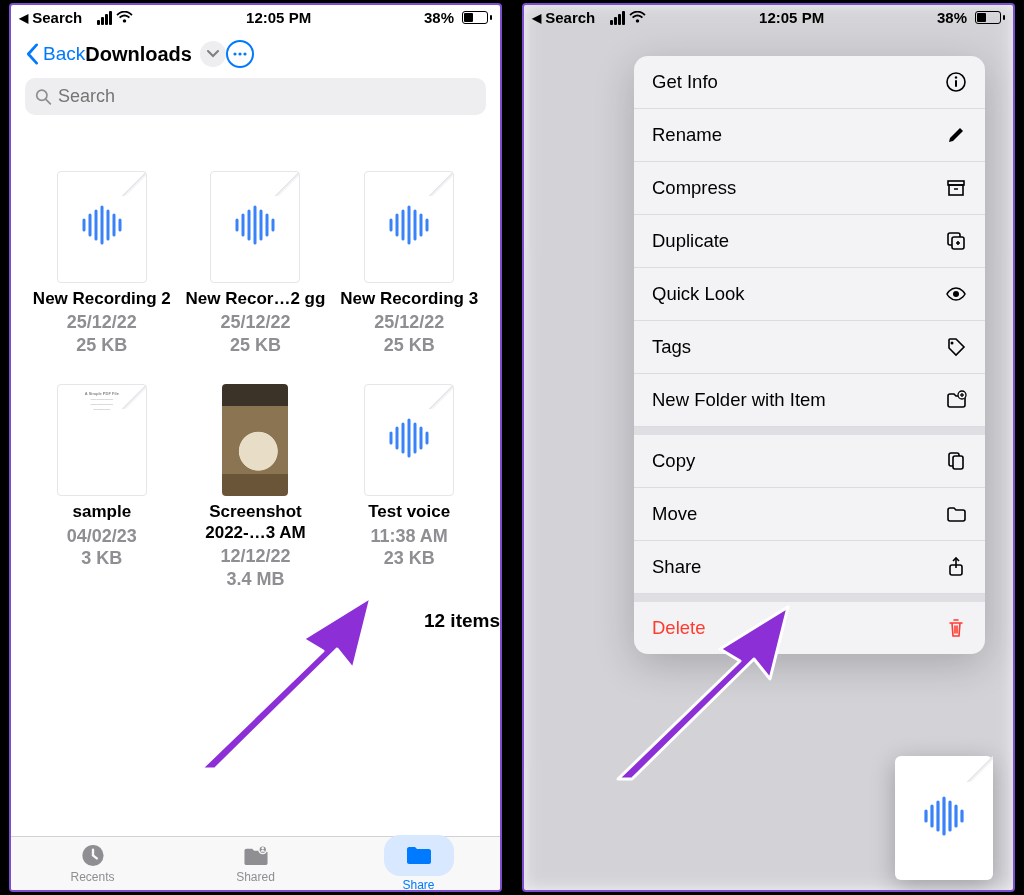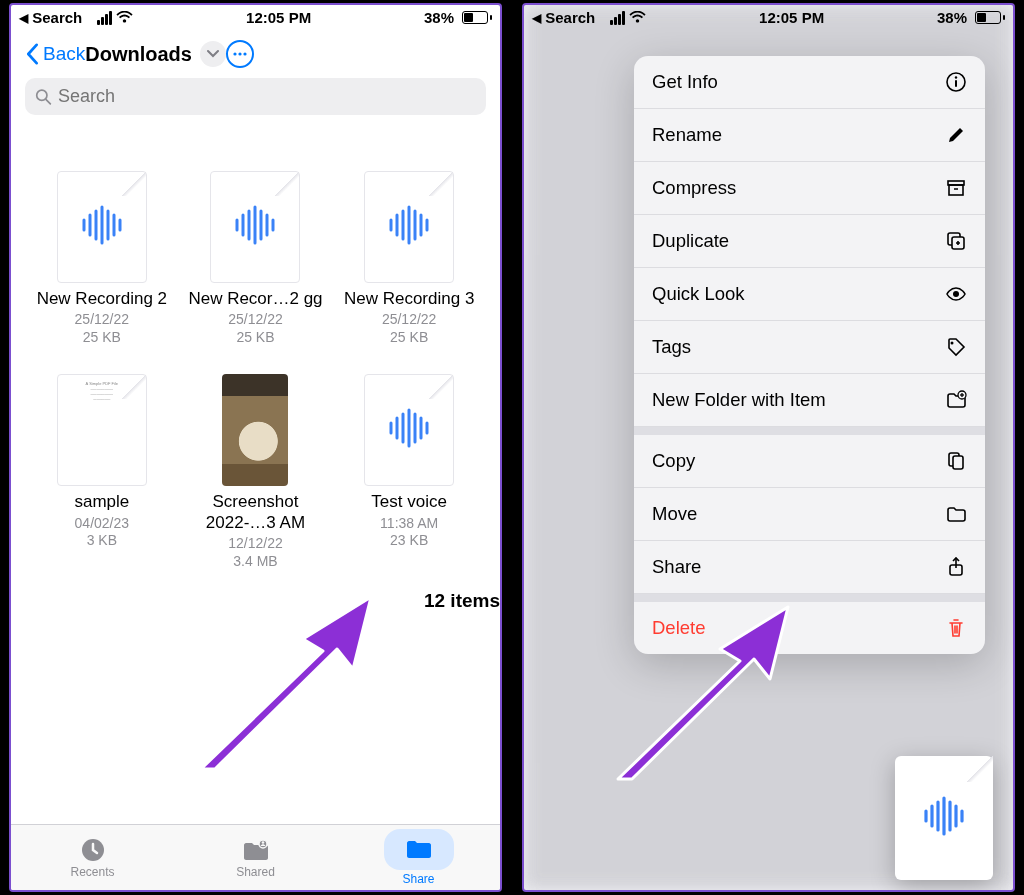--- a/index.html
+++ b/index.html
@@ -32,36 +32,36 @@
   .more-btn{ width:28px; height:28px; border:2px solid #007aff; border-radius:50%; display:flex; align-items:center; justify-content:center; }
   .more-btn svg{ width:14px; height:4px; }
 
   
   .searchwrap{ padding: 4px 14px 6px; }
   .search{ background:#eeeef0; border-radius:10px; display:flex; align-items:center; padding:8px 10px; gap:6px; }
   .search input{ border:none; background:transparent; font-size:18px; color:#8e8e93; outline:none; width:100%; }
   .mag{ width:18px; height:18px; }
 
   
-  .grid{ padding: 50px 18px 0; display:grid; grid-template-columns: repeat(3,1fr); gap: 28px 8px; }
+  .grid{ padding: 50px 18px 0; display:grid; grid-template-columns: repeat(3,1fr); gap: 28px 8px; font-weight: bold; }
   .tile{ display:flex; flex-direction:column; align-items:center; text-align:center; }
   .thumb{ width:90px; height:112px; background:#fff; border:1px solid #e5e5ea; border-radius:4px; display:flex; align-items:center; justify-content:center; position:relative; }
   .thumb .fold{ position:absolute; top:0; right:0; width:24px; height:24px; background:linear-gradient(135deg, transparent 49%, #e5e5ea 50%, #fff 60%); }
   .audio-glyph svg{ width:46px; height:40px; }
   .thumb.doc{ align-items:flex-start; padding:6px; }
   .doc-lines{ font-size:4px; color:#888; line-height:1.3; }
   .thumb.photo{ width:66px; border:none; background:#6b5a42; border-radius:4px; overflow:hidden; position:relative; }
   .photo-surface{ width:100%; height:100%; background:radial-gradient(circle at 55% 60%, #e8ddc6 25%, transparent 26%), linear-gradient(#3c3328 20%, #8a7452 20% 80%, #6a5538 80%); }
   .fname{ font-size:17px; margin-top:6px; line-height:1.2; max-width:140px; }
-  .fmeta{ font-size:14px; color:#8e8e93; line-height:1.25; margin-top:2px; }
+  .fmeta{ font-size:18px; color:#8e8e93; line-height:1.25; margin-top:2px; }
 
   .itemcount{ text-align:right; font-size:19px; font-weight:600; padding: 20px 0 16px; }
 
   
-  .tabbar{ margin-top:auto; height:66px; border-top:1px solid #d1d1d6; display:flex; background:#f8f8f8; }
+  .tabbar{ margin-top:auto; height:54px; border-top:1px solid #d1d1d6; display:flex; background:#f8f8f8; }
   .tab{ flex:1; display:flex; flex-direction:column; align-items:center; justify-content:center; gap:2px; font-size:12px; color:#8e8e93; padding:6px 8px; }
   .tab.active{ color:#007aff; }
   .tab-pill{ background:#d7e8ff; border-radius:16px; padding:6px 20px; }
   .tab svg{ width:30px; height:26px; }
 
   
   .phone.right .blurlayer{ position:absolute; inset:0; background:#cfcfd4; filter:blur(8px); opacity:0.9; z-index:0; }
   .phone.right .statusbar{ position:relative; z-index:2; }
   .phone.right .content{ position:relative; z-index:2; padding: 26px 28px 0 110px; text-align: center; }
   .menu{ background:#f3f3f5; border-radius:14px; overflow:hidden; box-shadow:0 10px 40px rgba(0,0,0,0.2); }

